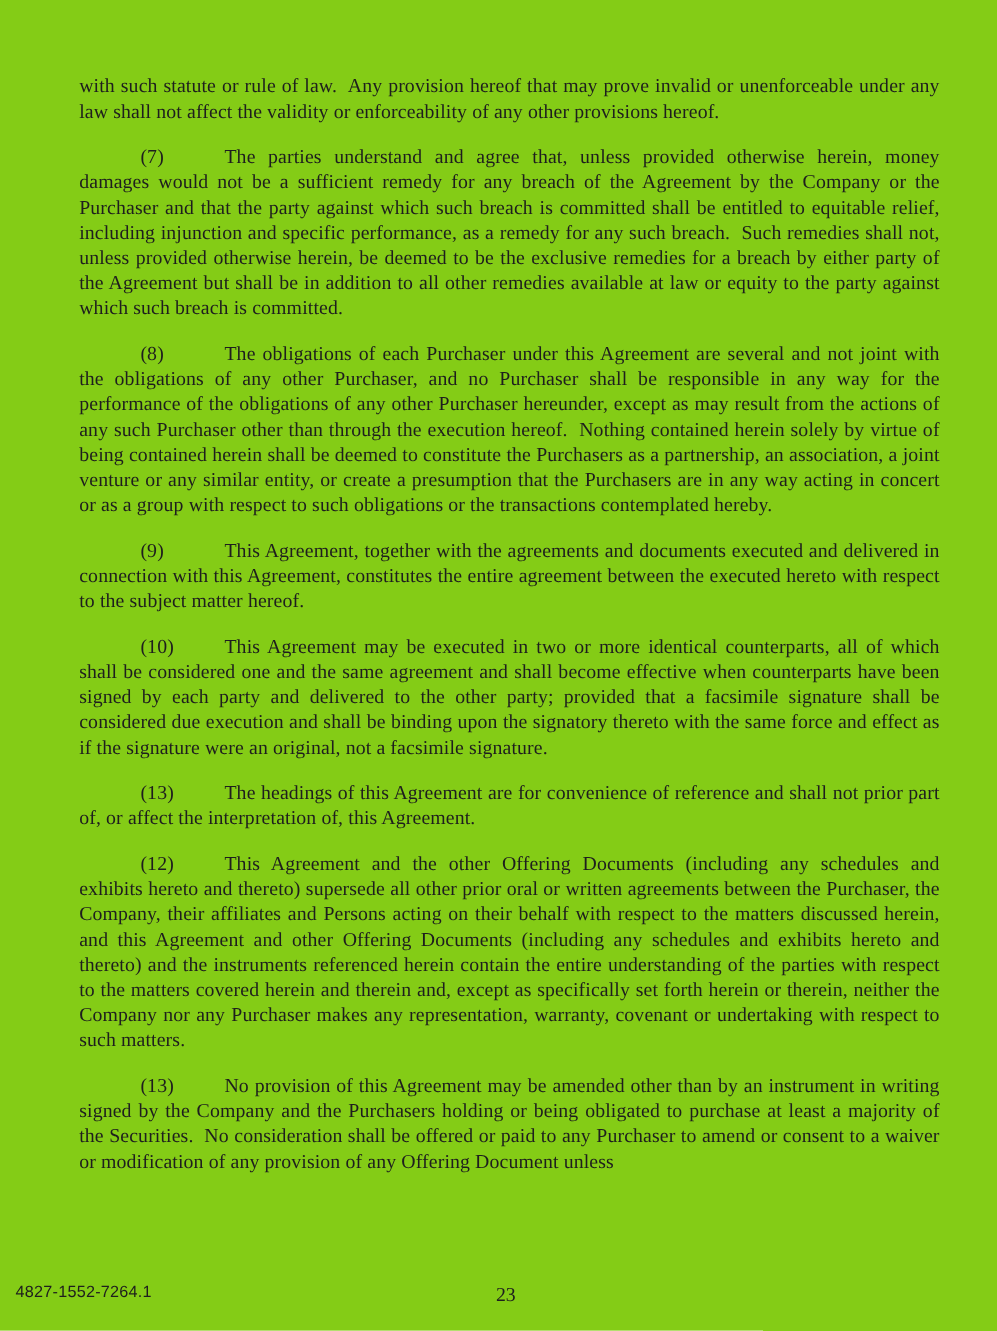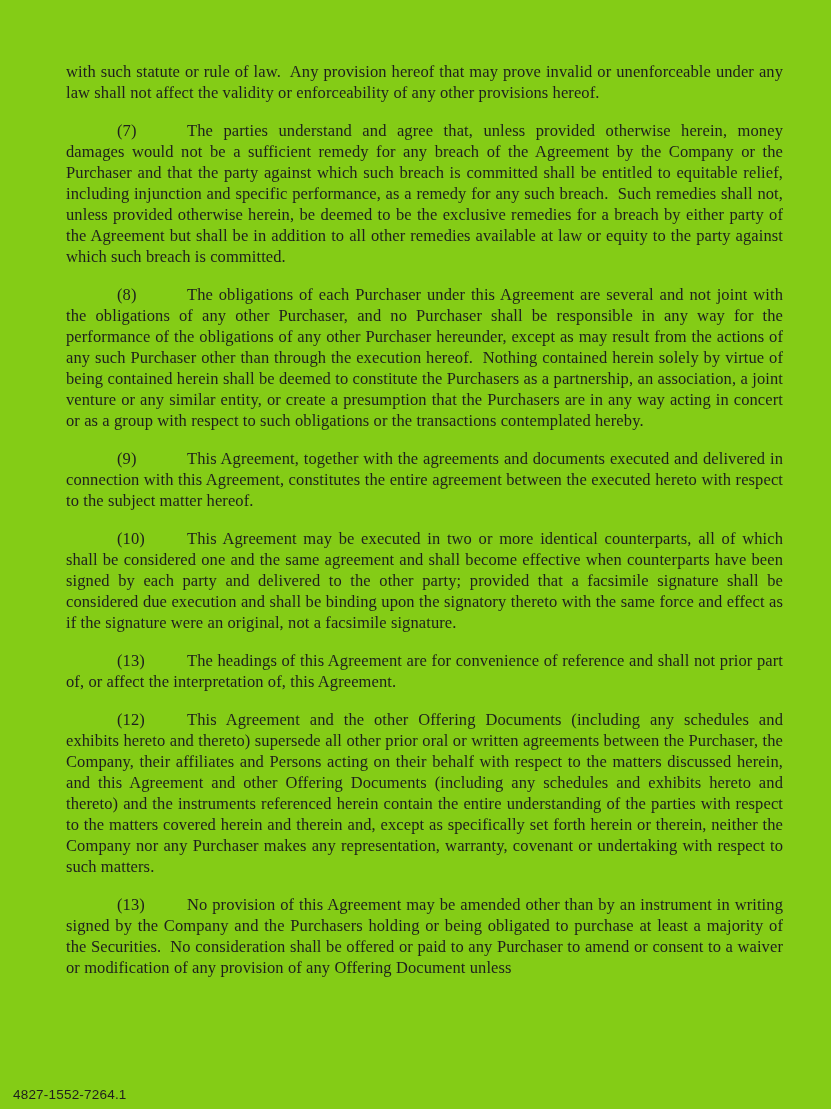--- a/index.html
+++ b/index.html
@@ -34,21 +34,21 @@
     font-family: Liberation Serif, serif;
   }
   .pnum {
     display: inline-block;
     width: 70px;
     text-indent: 0;
   }
   .footer-docid {
     position: absolute;
     left: 13px;
-    bottom: 7px;
+    bottom: 25px;
     font-family: "Liberation Sans", sans-serif;
     font-size: 13.5px;
     color: #1e1e1e;
     letter-spacing: 0.2px;
   }
   .footer-pagenum {
     position: absolute;
     left: 0;
     bottom: 20px;
     width: 100%;
@@ -78,16 +78,17 @@
     <p class="para numbered"><span class="pnum">(10)</span><span>This Agreement may be executed in two or more identical counterparts, all of which shall be considered one and the same agreement and shall become effective when counterparts have been signed by each party and delivered to the other party; provided that a facsimile signature shall be considered due execution and shall be binding upon the signatory thereto with the same force and effect as if the signature were an original, not a facsimile signature.</span></p>
 
     <p class="para numbered"><span class="pnum">(13)</span><span>The headings of this Agreement are for convenience of reference and shall not prior part of, or affect the interpretation of, this Agreement.</span></p>
 
     <p class="para numbered"><span class="pnum">(12)</span><span>This Agreement and the other Offering Documents (including any schedules and exhibits hereto and thereto) supersede all other prior oral or written agreements between the Purchaser, the Company, their affiliates and Persons acting on their behalf with respect to the matters discussed herein, and this Agreement and other Offering Documents (including any schedules and exhibits hereto and thereto) and the instruments referenced herein contain the entire understanding of the parties with respect to the matters covered herein and therein and, except as specifically set forth herein or therein, neither the Company nor any Purchaser makes any representation, warranty, covenant or undertaking with respect to such matters.</span></p>
 
     <p class="para numbered"><span class="pnum">(13)</span><span>No provision of this Agreement may be amended other than by an instrument in writing signed by the Company and the Purchasers holding or being obligated to purchase at least a majority of the Securities.&nbsp; No consideration shall be offered or paid to any Purchaser to amend or consent to a waiver or modification of any provision of any Offering Document unless</span></p>
 
   </div>
 
+  <div class="footer-pagenum">23</div>
 
   <div class="footer-docid">4827-1552-7264.1</div>
 
 </div>
 
 </body></html>

